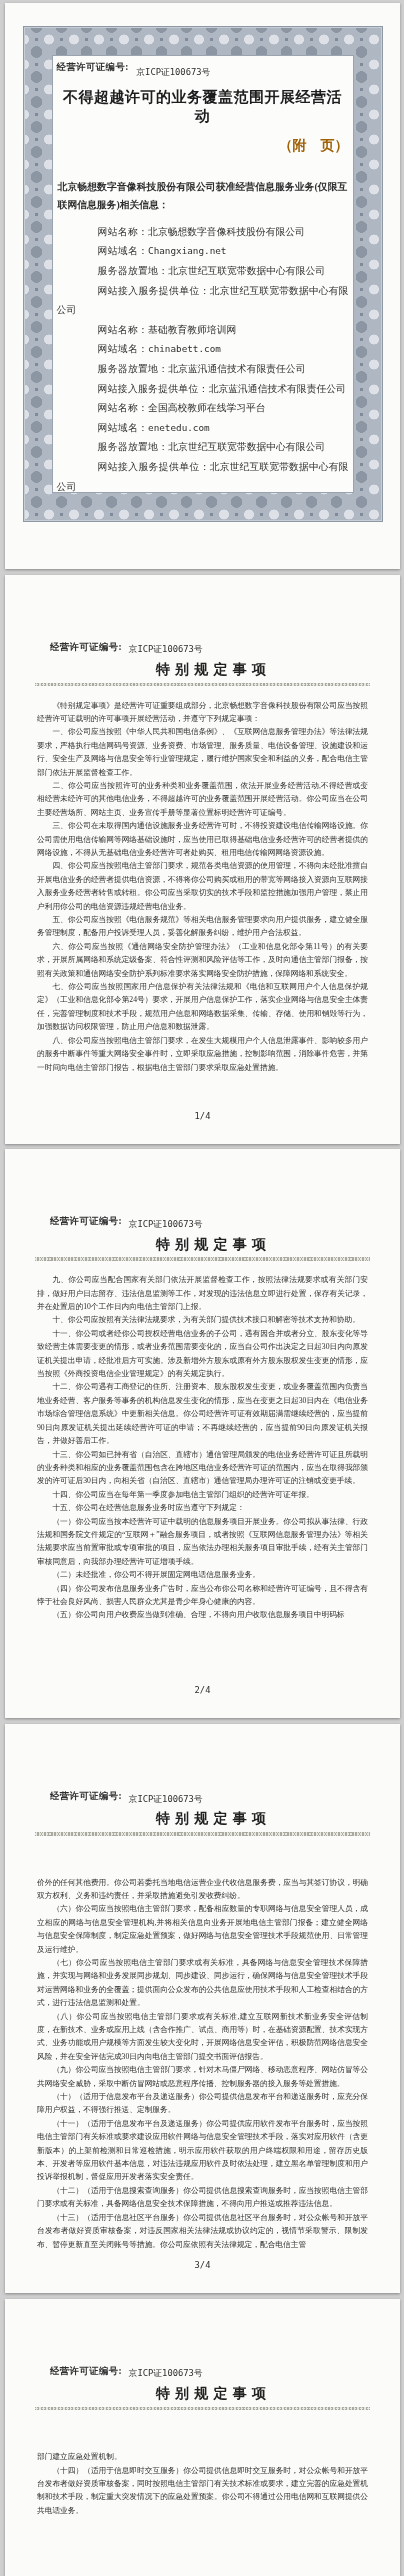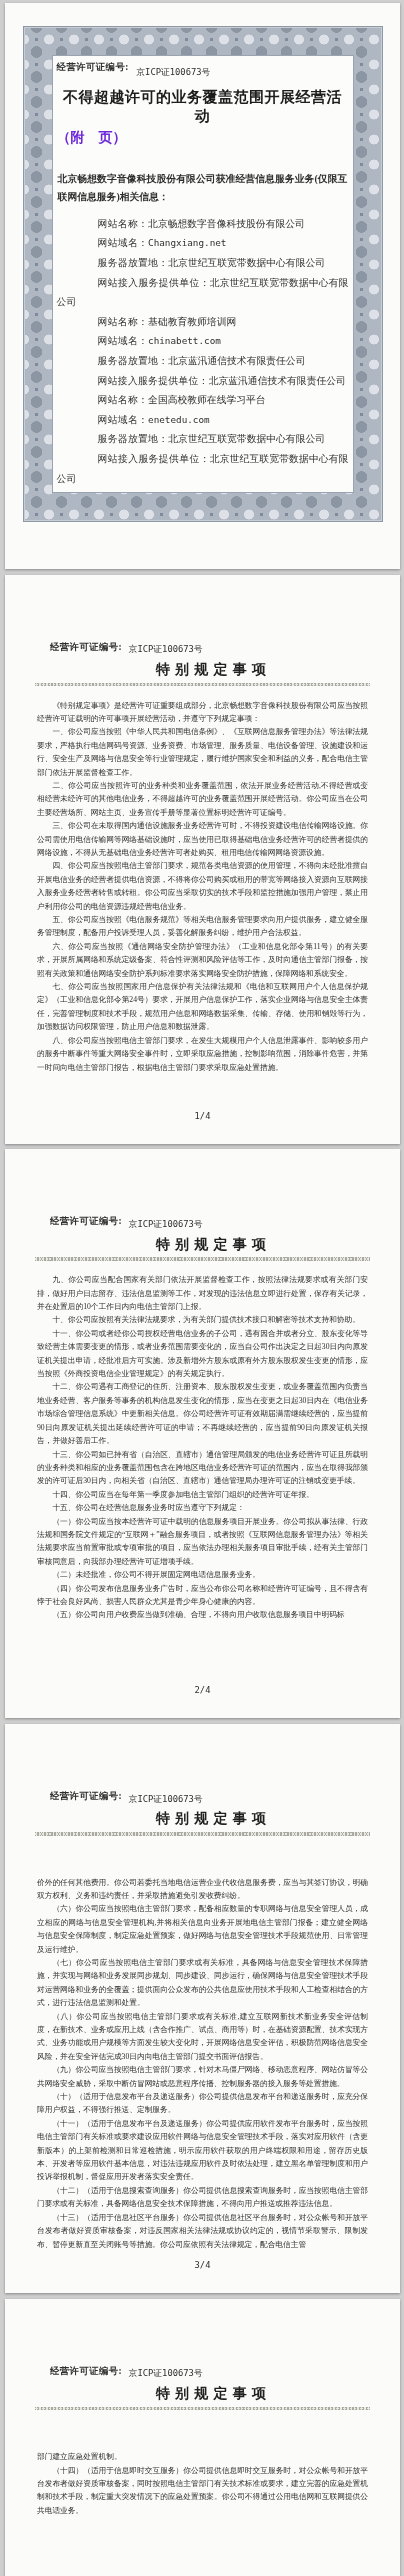--- a/index.html
+++ b/index.html
@@ -17,21 +17,21 @@
       radial-gradient(circle at 50% 0%, rgba(90,100,118,.4) 20%, transparent 21.5%),
       radial-gradient(circle at 50% 100%, rgba(90,100,118,.4) 20%, transparent 21.5%),
       linear-gradient(#aeb7c2,#aeb7c2);
     background-size:25px 25px,25px 25px,25px 25px,25px 25px,25px 25px,auto;
     border:0.5px solid #8f99a6;box-shadow:inset 0 0 0 1px #c8ced6;}
   .cert-inner{position:absolute;top:28px;left:28px;right:28px;bottom:28px;background:#fcfcfa;border:0.5px solid #9aa3b0;padding:5.2px 4.1px;}
   .lic-row{font-size:9.3px;}
   .lic-label{font-weight:700;letter-spacing:0.5px;}
   .cert .lic-no{position:relative;top:4.6px;margin-left:5.2px;font-family:"DejaVu Sans Mono","Liberation Serif",serif;font-size:8.8px;letter-spacing:0;}
   .cert-title{margin:13.4px 0 0;text-align:center;font-size:15px;font-weight:700;letter-spacing:0.5px;color:#1d1d1d;}
-  .cert-subtitle{margin-top:3px;text-align:left;font-size:14px;font-weight:700;color:#6d28d9;}
+  .cert-subtitle{margin-top:11px;text-align:right;font-size:14px;font-weight:700;color:#a16207;}
   .cert-intro{margin:23px 1px 0;font-size:9.8px;line-height:18.5px;text-align:justify;font-weight:bold;}
   .entries{margin-top:7.2px;}
   .kv{font-size:9.8px;line-height:19.6px;text-align:justify;}
   .kv .k{letter-spacing:0.3px;padding-left:41px;}
   .kv .v.mono{font-family:"DejaVu Sans Mono",monospace;font-size:9.3px;}
 
   
   .provision{padding-top:0;}
   .pv-head{margin:66px 0 0 45px;font-size:9.3px;}
   .pv-head .lic-no{position:relative;top:2.6px;margin-left:4.1px;font-family:"DejaVu Sans Mono","Liberation Serif",serif;font-size:8.8px;}

